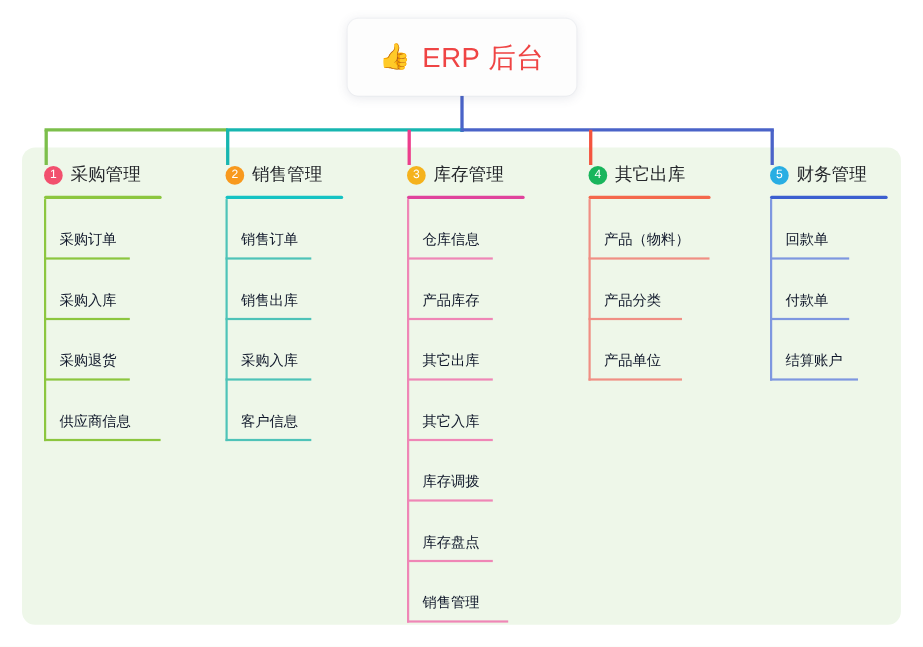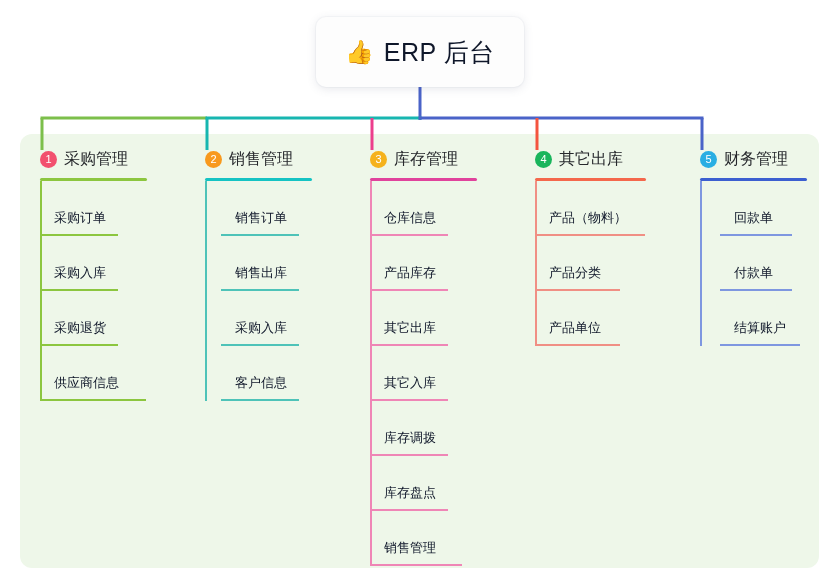--- a/index.html
+++ b/index.html
@@ -22,21 +22,21 @@
     display:flex;align-items:center;justify-content:center;
     box-sizing:border-box;
   }
   .root-inner{display:flex;align-items:center;gap:10px;}
   .root-emoji{
     font-size:23px;line-height:1;
     font-family:"DejaVu Sans",sans-serif;
     display:inline-block;
   }
   .root-title{
-    font-size:25px;color:#0f172a;letter-spacing:.5px;white-space:nowrap;
+    font-size:25px;color:#ef4444;letter-spacing:.5px;white-space:nowrap;
     font-family:"Liberation Sans","DejaVu Sans",sans-serif;
   }
 
   
   .panel{
     position:absolute;
     left:20px;top:134px;width:799px;height:434px;
     background:#eef7e9;
     border-radius:12px;
   }
@@ -127,21 +127,21 @@
             <div class="item-rule" style="background: rgb(140, 198, 63); width: 106px;"></div>
           </div>
         </div>
       </div>
       <div class="column" style="left: 205px;">
         <div class="col-head">
           <span class="badge" style="background: rgb(248, 153, 29);">2</span>
           <span class="col-title">销售管理</span>
         </div>
         <div class="col-rule" style="background: rgb(21, 195, 195); width: 107px;"></div>
-        <div class="items" style="height: 220px; padding-left: 16px;">
+        <div class="items" style="height: 220px;">
           <div class="spine" style="background: rgb(78, 195, 184); height: 220px;"></div>
           <div class="item">
             <span class="item-label">销售订单</span>
             <div class="item-rule" style="background: rgb(78, 195, 184); width: 78px;"></div>
           </div>
           <div class="item">
             <span class="item-label">销售出库</span>
             <div class="item-rule" style="background: rgb(78, 195, 184); width: 78px;"></div>
           </div>
           <div class="item">
@@ -213,21 +213,21 @@
             <div class="item-rule" style="background: rgb(240, 143, 132); width: 85px;"></div>
           </div>
         </div>
       </div>
       <div class="column" style="left: 700px;">
         <div class="col-head">
           <span class="badge" style="background: rgb(41, 174, 227);">5</span>
           <span class="col-title">财务管理</span>
         </div>
         <div class="col-rule" style="background: rgb(60, 95, 208); width: 107px;"></div>
-        <div class="items" style="height: 165px; padding-left: 20px;">
+        <div class="items" style="height: 165px;">
           <div class="spine" style="background: rgb(126, 151, 224); height: 165px;"></div>
           <div class="item">
             <span class="item-label">回款单</span>
             <div class="item-rule" style="background: rgb(126, 151, 224); width: 72px;"></div>
           </div>
           <div class="item">
             <span class="item-label">付款单</span>
             <div class="item-rule" style="background: rgb(126, 151, 224); width: 72px;"></div>
           </div>
           <div class="item">

